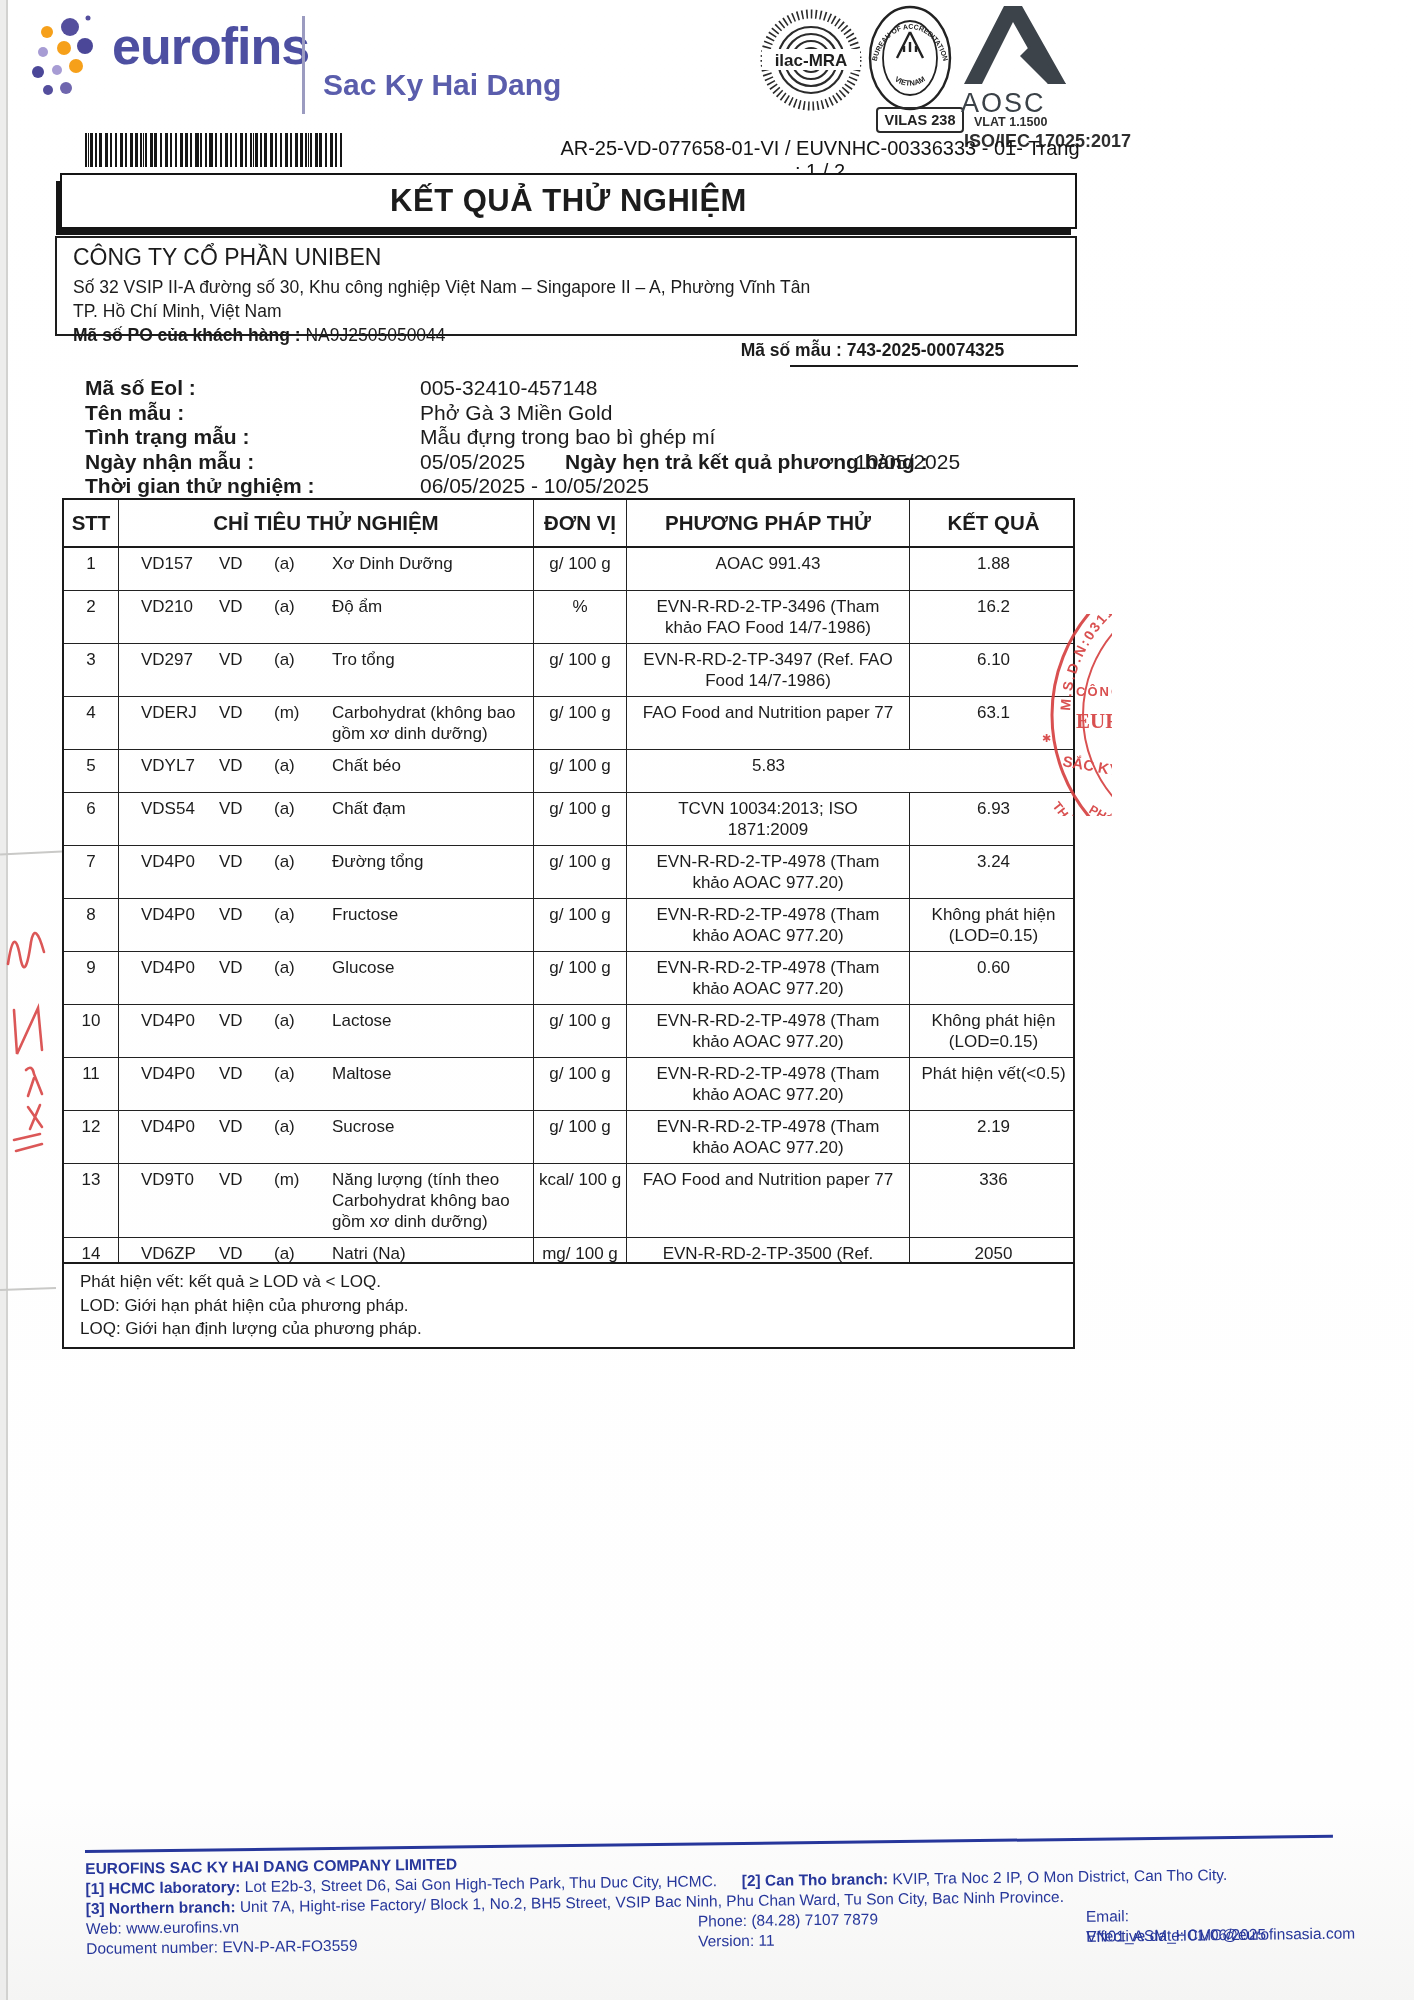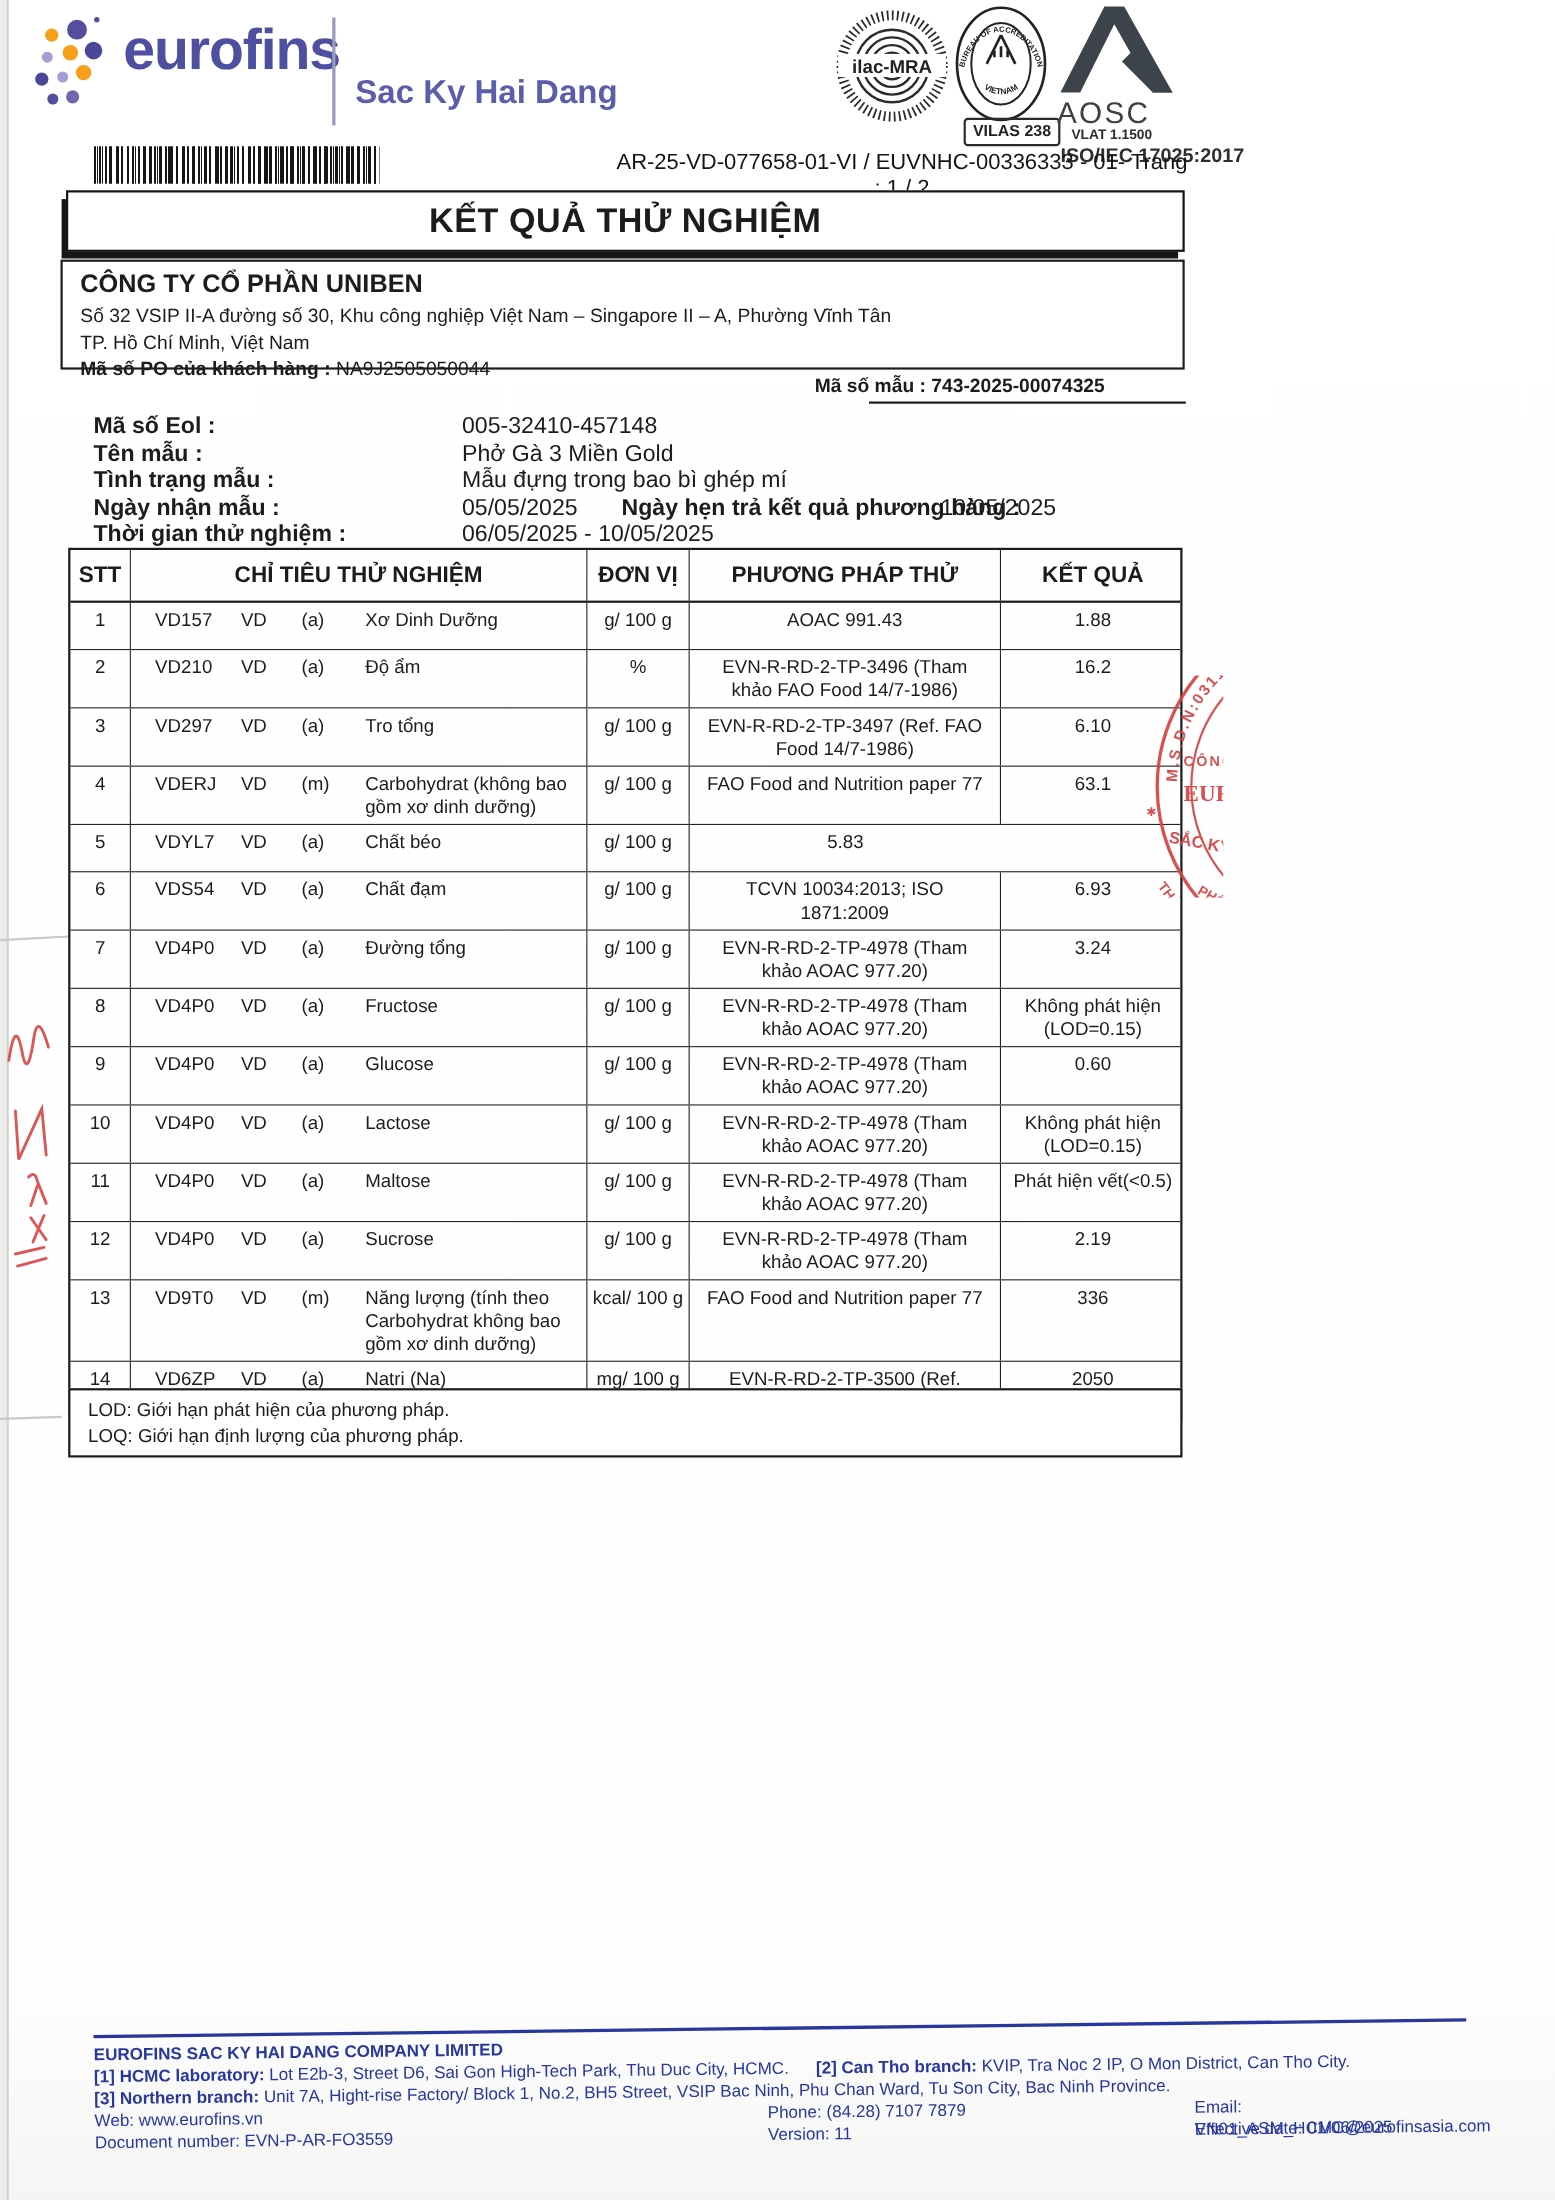--- a/index.html
+++ b/index.html
@@ -31,21 +31,21 @@
       repeating-linear-gradient(90deg,#151515 0 1px,transparent 1px 7.5px),
       repeating-linear-gradient(90deg,transparent 0 3px,#151515 3px 4px,transparent 4px 11px);}
   .doc-ref{position:absolute;left:555px;top:137px;width:530px;text-align:center;font-size:20px;color:#141414;}
 
   .title-box{position:absolute;left:60px;top:173px;width:1013px;height:52px;border:2.5px solid #141414;background:#fff;
              box-shadow:-5px 7px 0 -1px #161616;display:flex;align-items:center;justify-content:center;}
   .title-box span{font-size:31px;font-weight:bold;letter-spacing:.5px;}
 
   .customer-box{position:absolute;left:55px;top:236px;width:1022px;height:100px;border:2px solid #1d1d1d;background:#fff;
                 padding:6px 0 0 16px;box-sizing:border-box;}
-  .cust-name{font-size:23px;font-weight:bold;margin-bottom:4px;}
+  .cust-name{font-size:23px;font-weight:normal;margin-bottom:4px;}
   .cust-line{font-size:17.5px;line-height:24px;}
   .cust-po{font-size:17.5px;line-height:25px;}
   .b{font-weight:bold;}
 
   .sample-code{position:absolute;left:700px;top:340px;width:345px;text-align:center;font-size:17.5px;font-weight:bold;}
   .sample-code-rule{position:absolute;left:790px;top:365px;width:288px;height:2px;background:#1a1a1a;}
 
   .sample-info{position:absolute;left:85px;top:376px;width:1000px;}
   .si-row{position:relative;height:24.5px;font-size:21px;}
   .si-label{position:absolute;left:0;font-weight:bold;}
@@ -370,20 +370,21 @@
             <span class="tname">Natri (Na)</span>
           </div>
           <div class="c c-unit">mg/ 100 g</div>
           <div class="c c-method">EVN-R-RD-2-TP-3500 (Ref. AOAC 969.23)</div>
           <div class="c c-result">2050</div>
         </div>
       </div>
   </div>
 
   <div class="notes" id="notes">
+      <div class="note-line">Phát hiện vết: kết quả ≥ LOD và &lt; LOQ.</div>
       <div class="note-line">LOD: Giới hạn phát hiện của phương pháp.</div>
       <div class="note-line">LOQ: Giới hạn định lượng của phương pháp.</div>
     </div>
 
   <div class="footer">
     <div class="f-rule"></div>
     <div class="f-line f-company">EUROFINS SAC KY HAI DANG COMPANY LIMITED</div>
     <div class="f-line">
       <span class="b">[1] HCMC laboratory:</span>
       <span>Lot E2b-3, Street D6, Sai Gon High-Tech Park, Thu Duc City, HCMC.</span>

